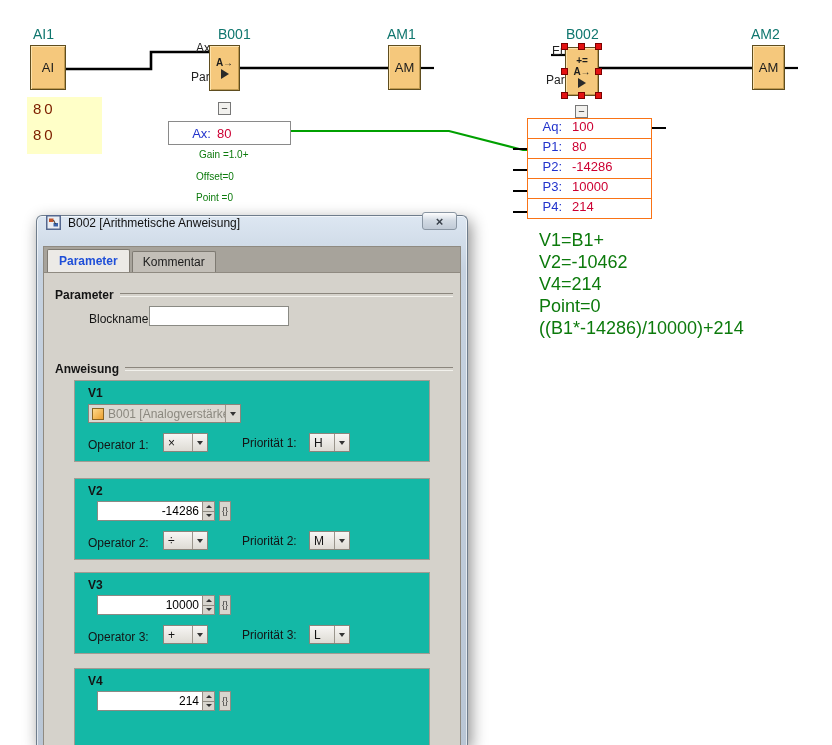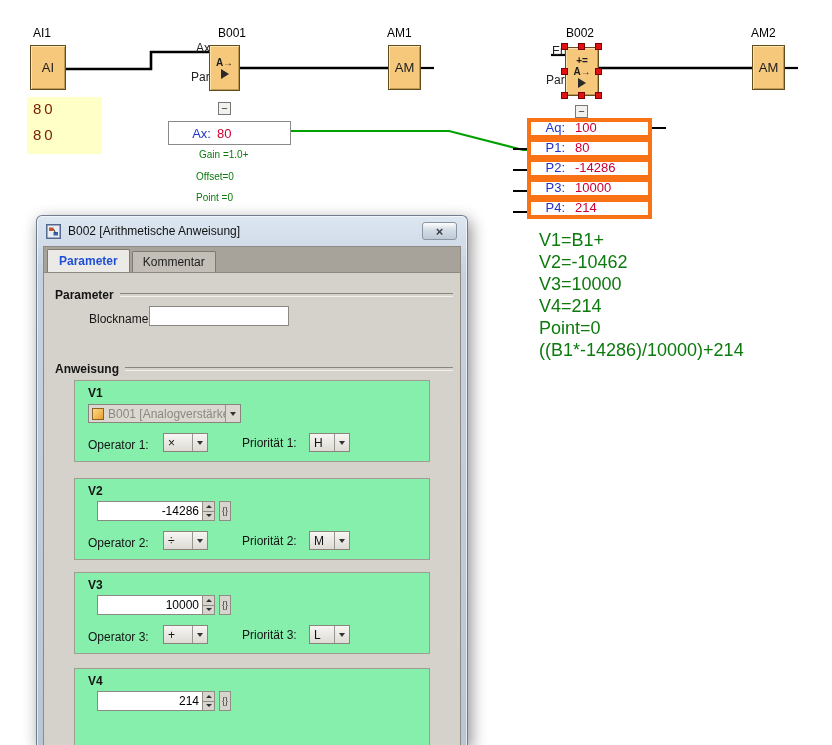--- a/index.html
+++ b/index.html
@@ -1,71 +1,71 @@
 <!DOCTYPE html>
 <html><head>
 <meta charset="utf-8">
 <style>
   * { margin:0; padding:0; box-sizing:border-box; }
   body { font-family:"Liberation Sans", sans-serif; background:#fff; }
   #screen { position:relative; width:832px; height:745px; background:#ffffff; overflow:hidden; }
   .wires { position:absolute; left:0; top:0; width:832px; height:745px; pointer-events:none; }
 
-  .blklabel { position:absolute; font-size:12px; color:#000000; }
+  .blklabel { position:absolute; font-size:14px; color:#0f766e; }
   .block { position:absolute; background:#f5c87c; border:1px solid #5f4d1f;
            box-shadow:inset 1px 1px 0 #fde3ac, inset -1px -1px 0 #c09a50;
            display:flex; flex-direction:column; align-items:center; justify-content:center; }
   .blktext { font-size:13px; font-weight:normal; color:#1c1c1c; }
   .symline { font-size:10px; font-weight:bold; color:#1c1c1c; line-height:11px; }
   .amp { width:0; height:0; border-left:8px solid #2a2a2a; border-top:5px solid transparent;
          border-bottom:5px solid transparent; margin-top:1px; }
   .pinlabel { position:absolute; font-size:12px; color:#222; }
   .handle { position:absolute; width:7px; height:7px; background:#e31212; border:1px solid #7d0000; }
   .hl { position:absolute; background:#ffffc8; }
   .aival { position:absolute; font-size:15px; letter-spacing:3px; color:#7d2000; }
   .collapse { position:absolute; width:13px; height:13px; background:#f2f1ee; border:1px solid #777777;
               font-size:11px; line-height:10px; text-align:center; color:#333; }
   .parambox { position:absolute; background:#fff; border:1px solid #8a8a8a; display:flex; align-items:center; font-size:13px; }
   .plabel { color:#2233cc; text-align:right; }
   .pvalue { color:#cc0033; }
   .greentext { position:absolute; font-size:10px; color:#0c7a0c; }
   .ptable { position:absolute; left:527px; top:118px; width:125px; }
-  .prow { height:21px; background:#fff; border:4px solid #f97316; margin-top:-1px; display:flex; align-items:flex-end; font-size:13px; }
+  .prow { height:21px; background:#fff; border:1px solid #f97316; margin-top:-1px; display:flex; align-items:flex-start; font-size:13px; }
   .prow:first-child { margin-top:0; }
   .prow .plabel { width:38px; padding-right:4px; }
   .prow .pvalue { padding-left:6px; }
   .notes div { height:22px; font-size:18px; color:#0c7a0c; }
   .notes { position:absolute; left:539px; top:230px; }
 
   
   #dialog { position:absolute; left:36px; top:215px; width:432px; height:531px;
             border:1px solid #6f7d8c; border-bottom:none; border-radius:6px 6px 0 0;
             background:linear-gradient(180deg,#dde7f2 0%, #c6d2e0 55px, #b9c6d5 100%);
             box-shadow:3px 5px 16px rgba(0,0,0,.45), inset 0 0 0 1px rgba(255,255,255,.6); }
-  .titlebar { height:30px; display:flex; align-items:center; padding:0 10px 0 9px; }
+  .titlebar { height:30px; display:flex; align-items:flex-end; padding:0 10px 16px 9px; }
   .dlg-title { font-size:12px; color:#101010; margin-left:7px; }
   .close-btn { margin-left:auto; width:35px; height:18px;
                background:linear-gradient(180deg,#fdfdfe,#d3dbe4 45%,#c0cad6);
                border:1px solid #8a96a3; border-radius:3px; display:flex; align-items:center;
                justify-content:center; font-size:13px; font-weight:bold; color:#39404a; line-height:1; cursor:default; }
   .dlg-body { position:absolute; left:6px; right:6px; top:30px; bottom:0; background:#d5d2cb;
               border:1px solid #8f8a81; border-bottom:none; overflow:hidden; }
   .tabstrip { height:26px; background:#a7a39b; display:flex; align-items:flex-end; padding-left:3px;
               border-bottom:1px solid #8f8a81; }
   .tab { font-size:12px; border:1px solid #7e7a72; border-bottom:none; border-radius:2px 2px 0 0; margin-right:2px; }
   .tab.active { background:#eceae6; color:#1f4fd8; font-weight:bold; padding:4px 11px; }
   .tab.inactive { background:#c3bfb8; color:#1c1c1c; padding:3px 10px; }
   .pane { position:relative; height:calc(100% - 26px); }
   .sect { position:absolute; left:11px; width:398px; display:flex; align-items:center;
           font-size:12px; font-weight:bold; color:#141414; gap:6px; }
   .sect::after { content:""; flex:1; height:2px; border-top:1px solid #8b867d; border-bottom:1px solid #f2f1ec; }
   .lbl { position:absolute; font-size:12px; color:#141414; }
   .txtinput { position:absolute; height:20px; background:#fff; border:1px solid #8a8a84; font-size:12px;
               padding:0 4px; font-family:"Liberation Sans", sans-serif; }
-  .vpanel { position:absolute; left:30px; width:356px; background:#86efac; border:1px solid #a19c93; }
+  .vpanel { position:absolute; left:30px; width:356px; background:#14b8a6; border:1px solid #a19c93; }
   .vname { position:absolute; left:13px; top:5px; font-size:12px; font-weight:bold; color:#141414; }
   .combo { position:absolute; height:19px; background:linear-gradient(180deg,#f7f6f4,#dedbd4);
            border:1px solid #8a857c; display:flex; align-items:center; font-size:12px; color:#141414; }
   .combo .cval { flex:1; padding:0 4px; white-space:nowrap; overflow:hidden; }
   .combo .carrow { width:15px; align-self:stretch; border-left:1px solid #9a958c;
                    display:flex; align-items:center; justify-content:center; }
   .tri-down { width:0; height:0; border-top:4px solid #333; border-left:3.5px solid transparent; border-right:3.5px solid transparent; }
   .tri-up   { width:0; height:0; border-bottom:3px solid #333; border-left:3px solid transparent; border-right:3px solid transparent; }
   .tri-dn2  { width:0; height:0; border-top:3px solid #333; border-left:3px solid transparent; border-right:3px solid transparent; }
   .combo.disabled { background:#dbd8d1; color:#8b887f; }
@@ -173,21 +173,20 @@
     </div>
     <div class="prow">
       <span class="plabel">P4:</span>
       <span class="pvalue">214</span>
     </div>
   </div>
 
   <div class="notes">
     <div>V1=B1+</div>
     <div>V2=-10462</div>
-    <div>V3=10000</div>
     <div>V4=214</div>
     <div>Point=0</div>
     <div>((B1*-14286)/10000)+214</div>
   </div>
 
   <div id="dialog">
     <div class="titlebar">
       <svg class="dlg-icon" width="15" height="15" viewBox="0 0 15 15">
         <rect width="15" height="15" fill="#55688f"></rect>
         <rect x="1.5" y="1.5" width="12" height="12" fill="#e9edf4"></rect>

